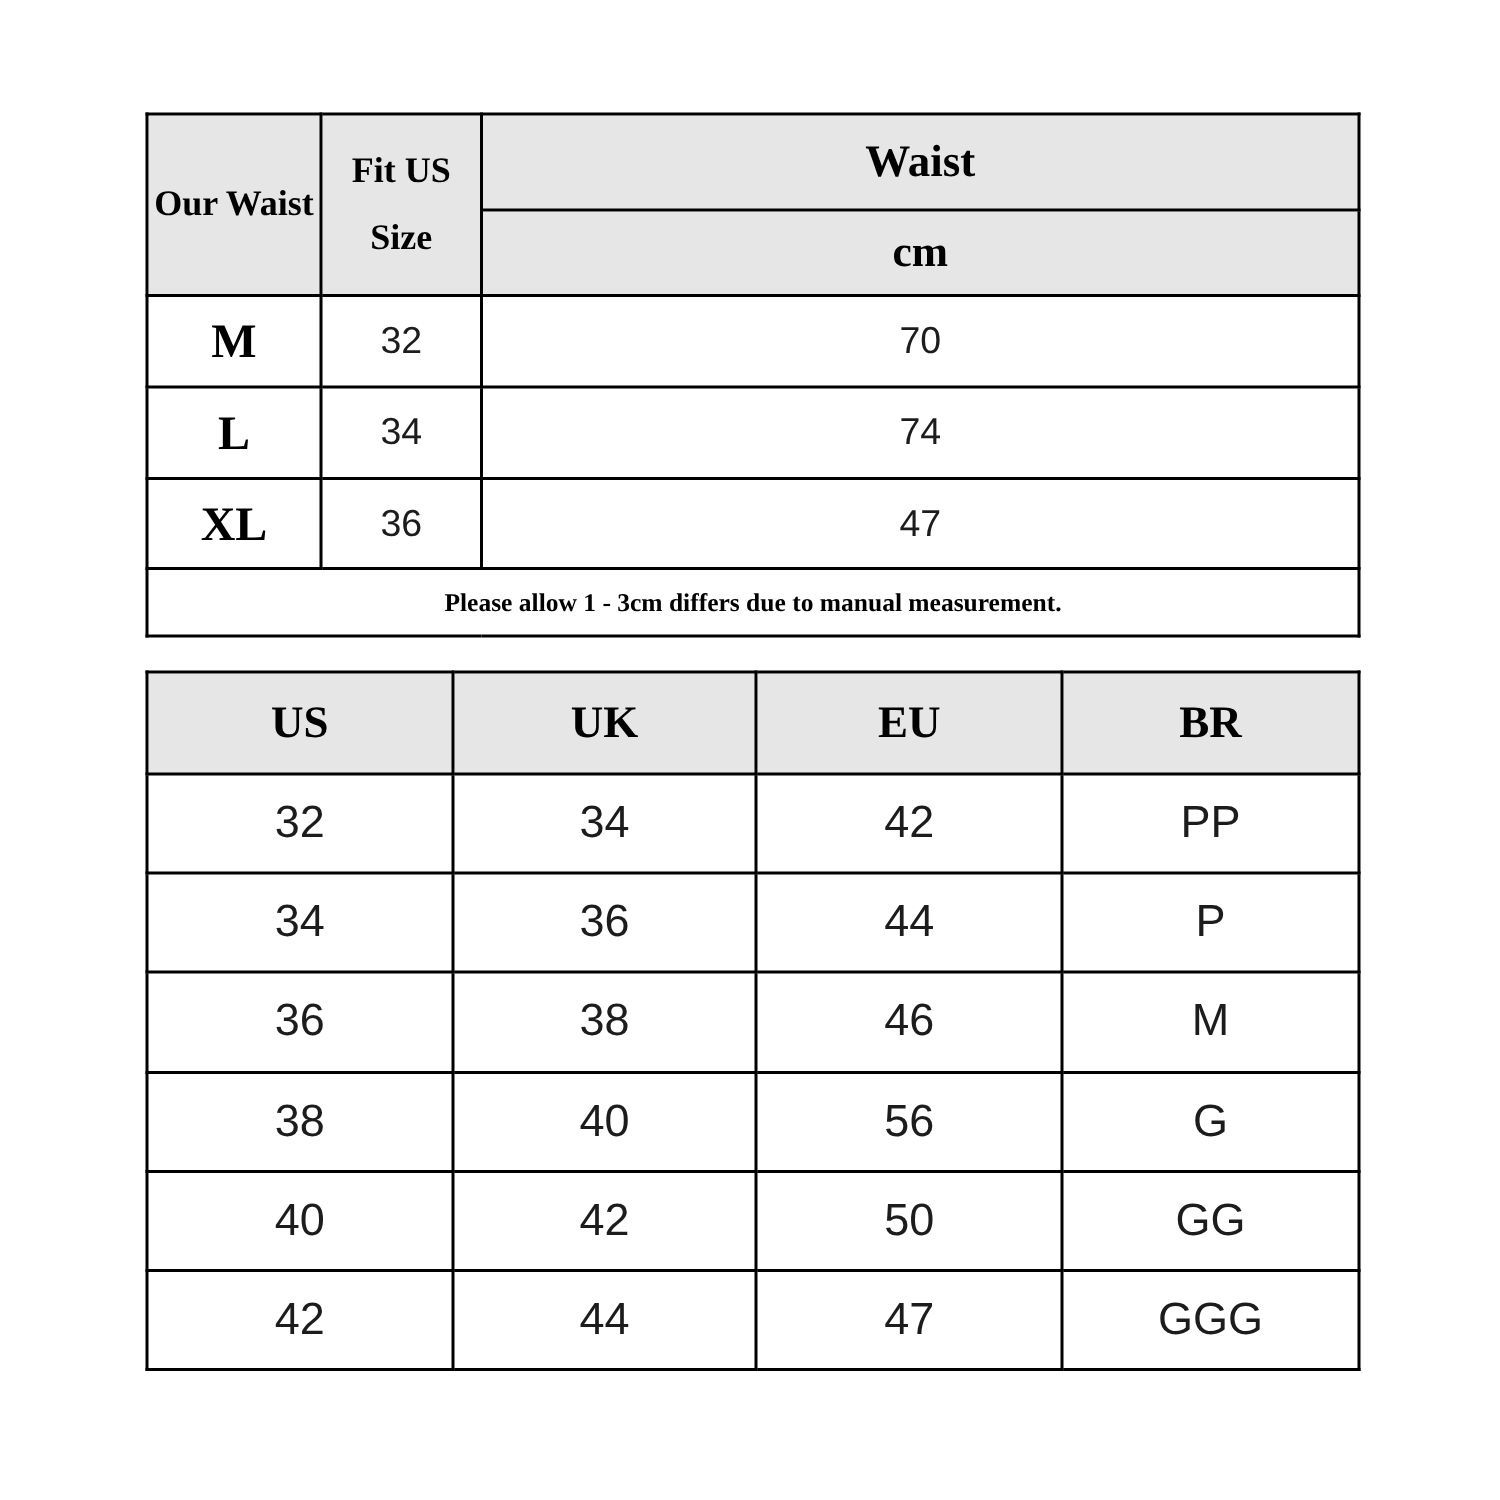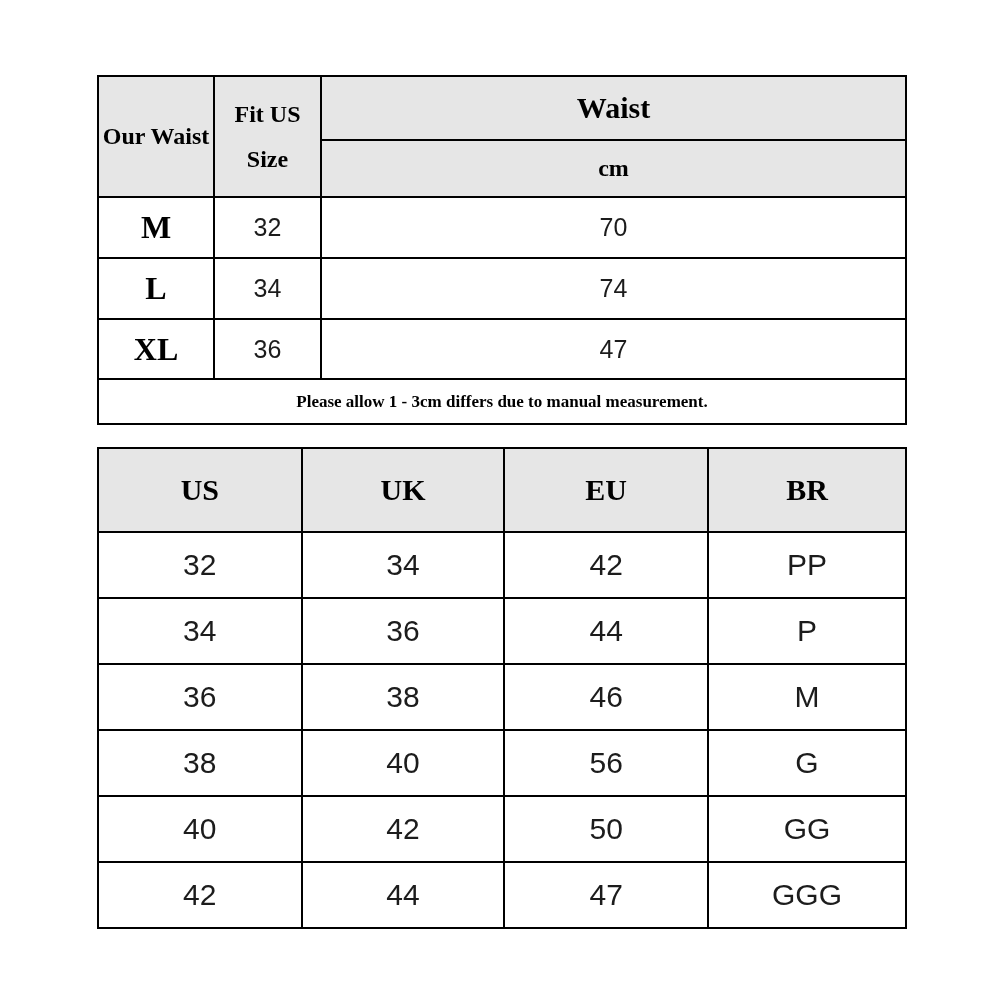--- a/index.html
+++ b/index.html
@@ -42,21 +42,21 @@
   }
   .t1 .fit-us {
     line-height: 1.85;
     padding: 0 4px;
     font-family: Liberation Serif, serif;
   }
   .t1 .waist {
     font-size: 30px;
   }
   .t1 .unit {
-    font-size: 24px;
+    font-size: 29px;
   }
   .t1 .our-size-val {
     font-family: "Liberation Serif", serif;
     font-weight: bold;
     font-size: 32px;
   }
   .t1 .num {
     font-family: "Liberation Sans", sans-serif;
     font-weight: 400;
     font-size: 25px;
@@ -129,21 +129,21 @@
     </table>
 
   <table class="t2">
     <colgroup>
       <col style="width:25.2%">
       <col style="width:25.1%">
       <col style="width:25.2%">
       <col>
     </colgroup>
     <tbody>
-        <tr style="height:84px">
+        <tr style="height:68px">
       <td class="hdr-cell">US</td>
       <td class="hdr-cell">UK</td>
       <td class="hdr-cell">EU</td>
       <td class="hdr-cell">BR</td>
     </tr>
     <tr style="height:66px">
       <td class="val">32</td>
       <td class="val">34</td>
       <td class="val">42</td>
       <td class="val">PP</td>

